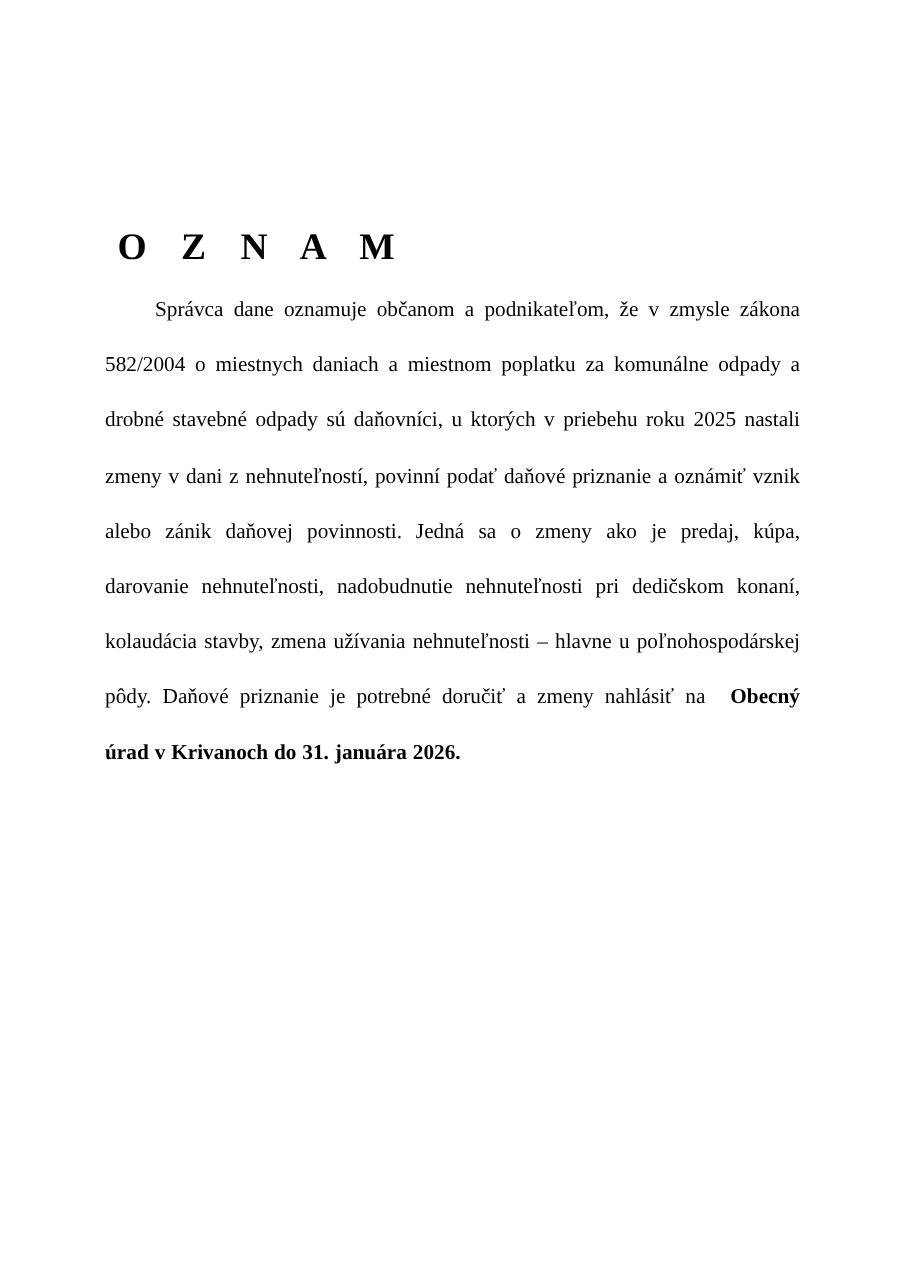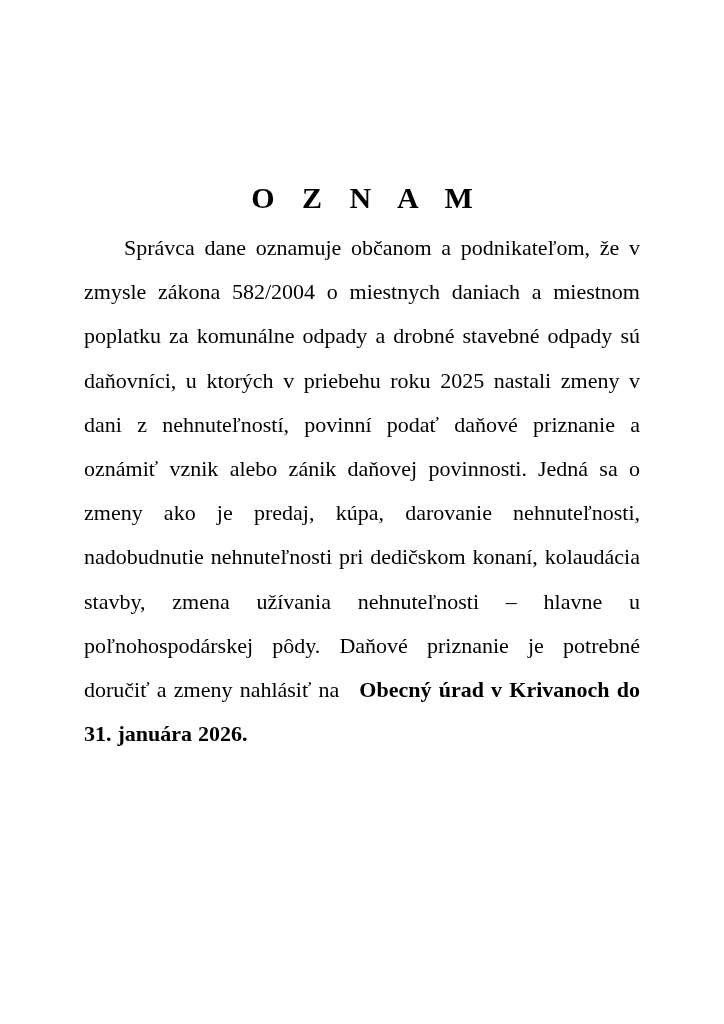--- a/index.html
+++ b/index.html
@@ -25,35 +25,34 @@
     width: 724px;
     height: 1024px;
     background: #ffffff;
   }
 
   .doc-title {
     position: absolute;
     left: 84px;
     top: 158px;
     width: 556px;
-    text-align: center;
     font-size: 30px;
     font-weight: bold;
     letter-spacing: 10px;
     text-indent: 10px;
     line-height: 40px;
     white-space: pre;
   }
 
   .body-block {
     position: absolute;
     left: 84px;
     top: 226px;
     width: 556px;
-    font-size: 22px;
+    font-size: 17px;
     line-height: 44.2px;
     text-align: justify;
     text-justify: inter-word;
     text-indent: 40px;
     word-spacing: 0.5px;
     hyphens: none;
   }
 
   
   .body-block .flow {

